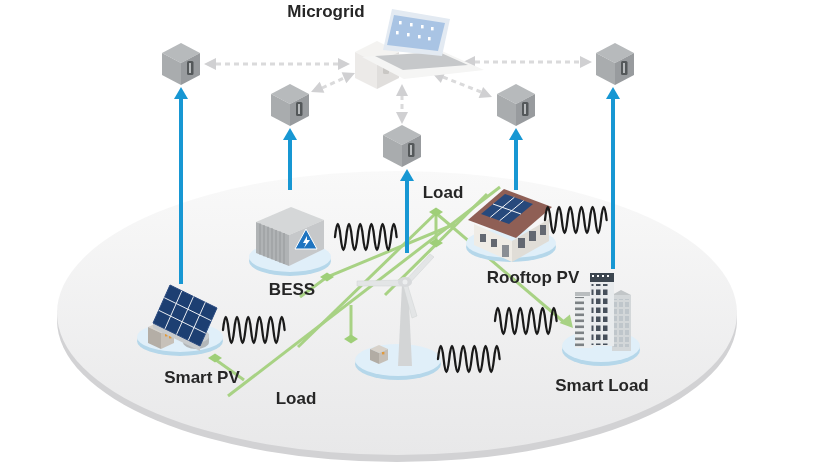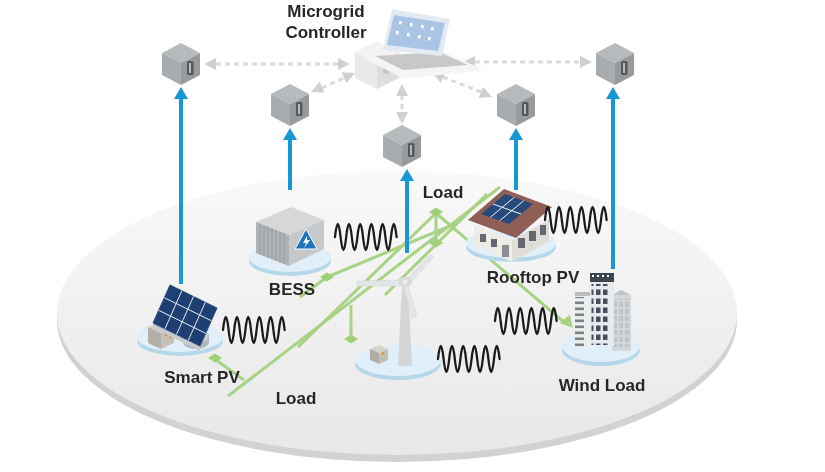--- a/index.html
+++ b/index.html
@@ -250,22 +250,21 @@
     <use href="#wave" transform="translate(222,314)"></use>
     <use href="#wave" transform="translate(334,221)"></use>
     <use href="#wave" transform="translate(437,343)"></use>
     <use href="#wave" transform="translate(544,204)"></use>
     <use href="#wave" transform="translate(494,305)"></use>
   </g>
 </svg>
 
 <div class="lbl title" style="left:326px;top:1px;">
   <div>Microgrid</div>
-  <div>Controller</div>
 </div>
 <div class="lbl" style="left:202px;top:368px;">Smart PV</div>
 <div class="lbl" style="left:292px;top:280px;">BESS</div>
 <div class="lbl" style="left:296px;top:389px;">Load</div>
 <div class="lbl" style="left:513px;top:268px;margin-left:20px;">Rooftop PV</div>
-<div class="lbl" style="left:602px;top:376px;">Wind Load</div>
+<div class="lbl" style="left:602px;top:376px;">Smart Load</div>
 <div class="lbl" style="left:443px;top:183px;">Load</div>
 
 </div>
 
 </body></html>

